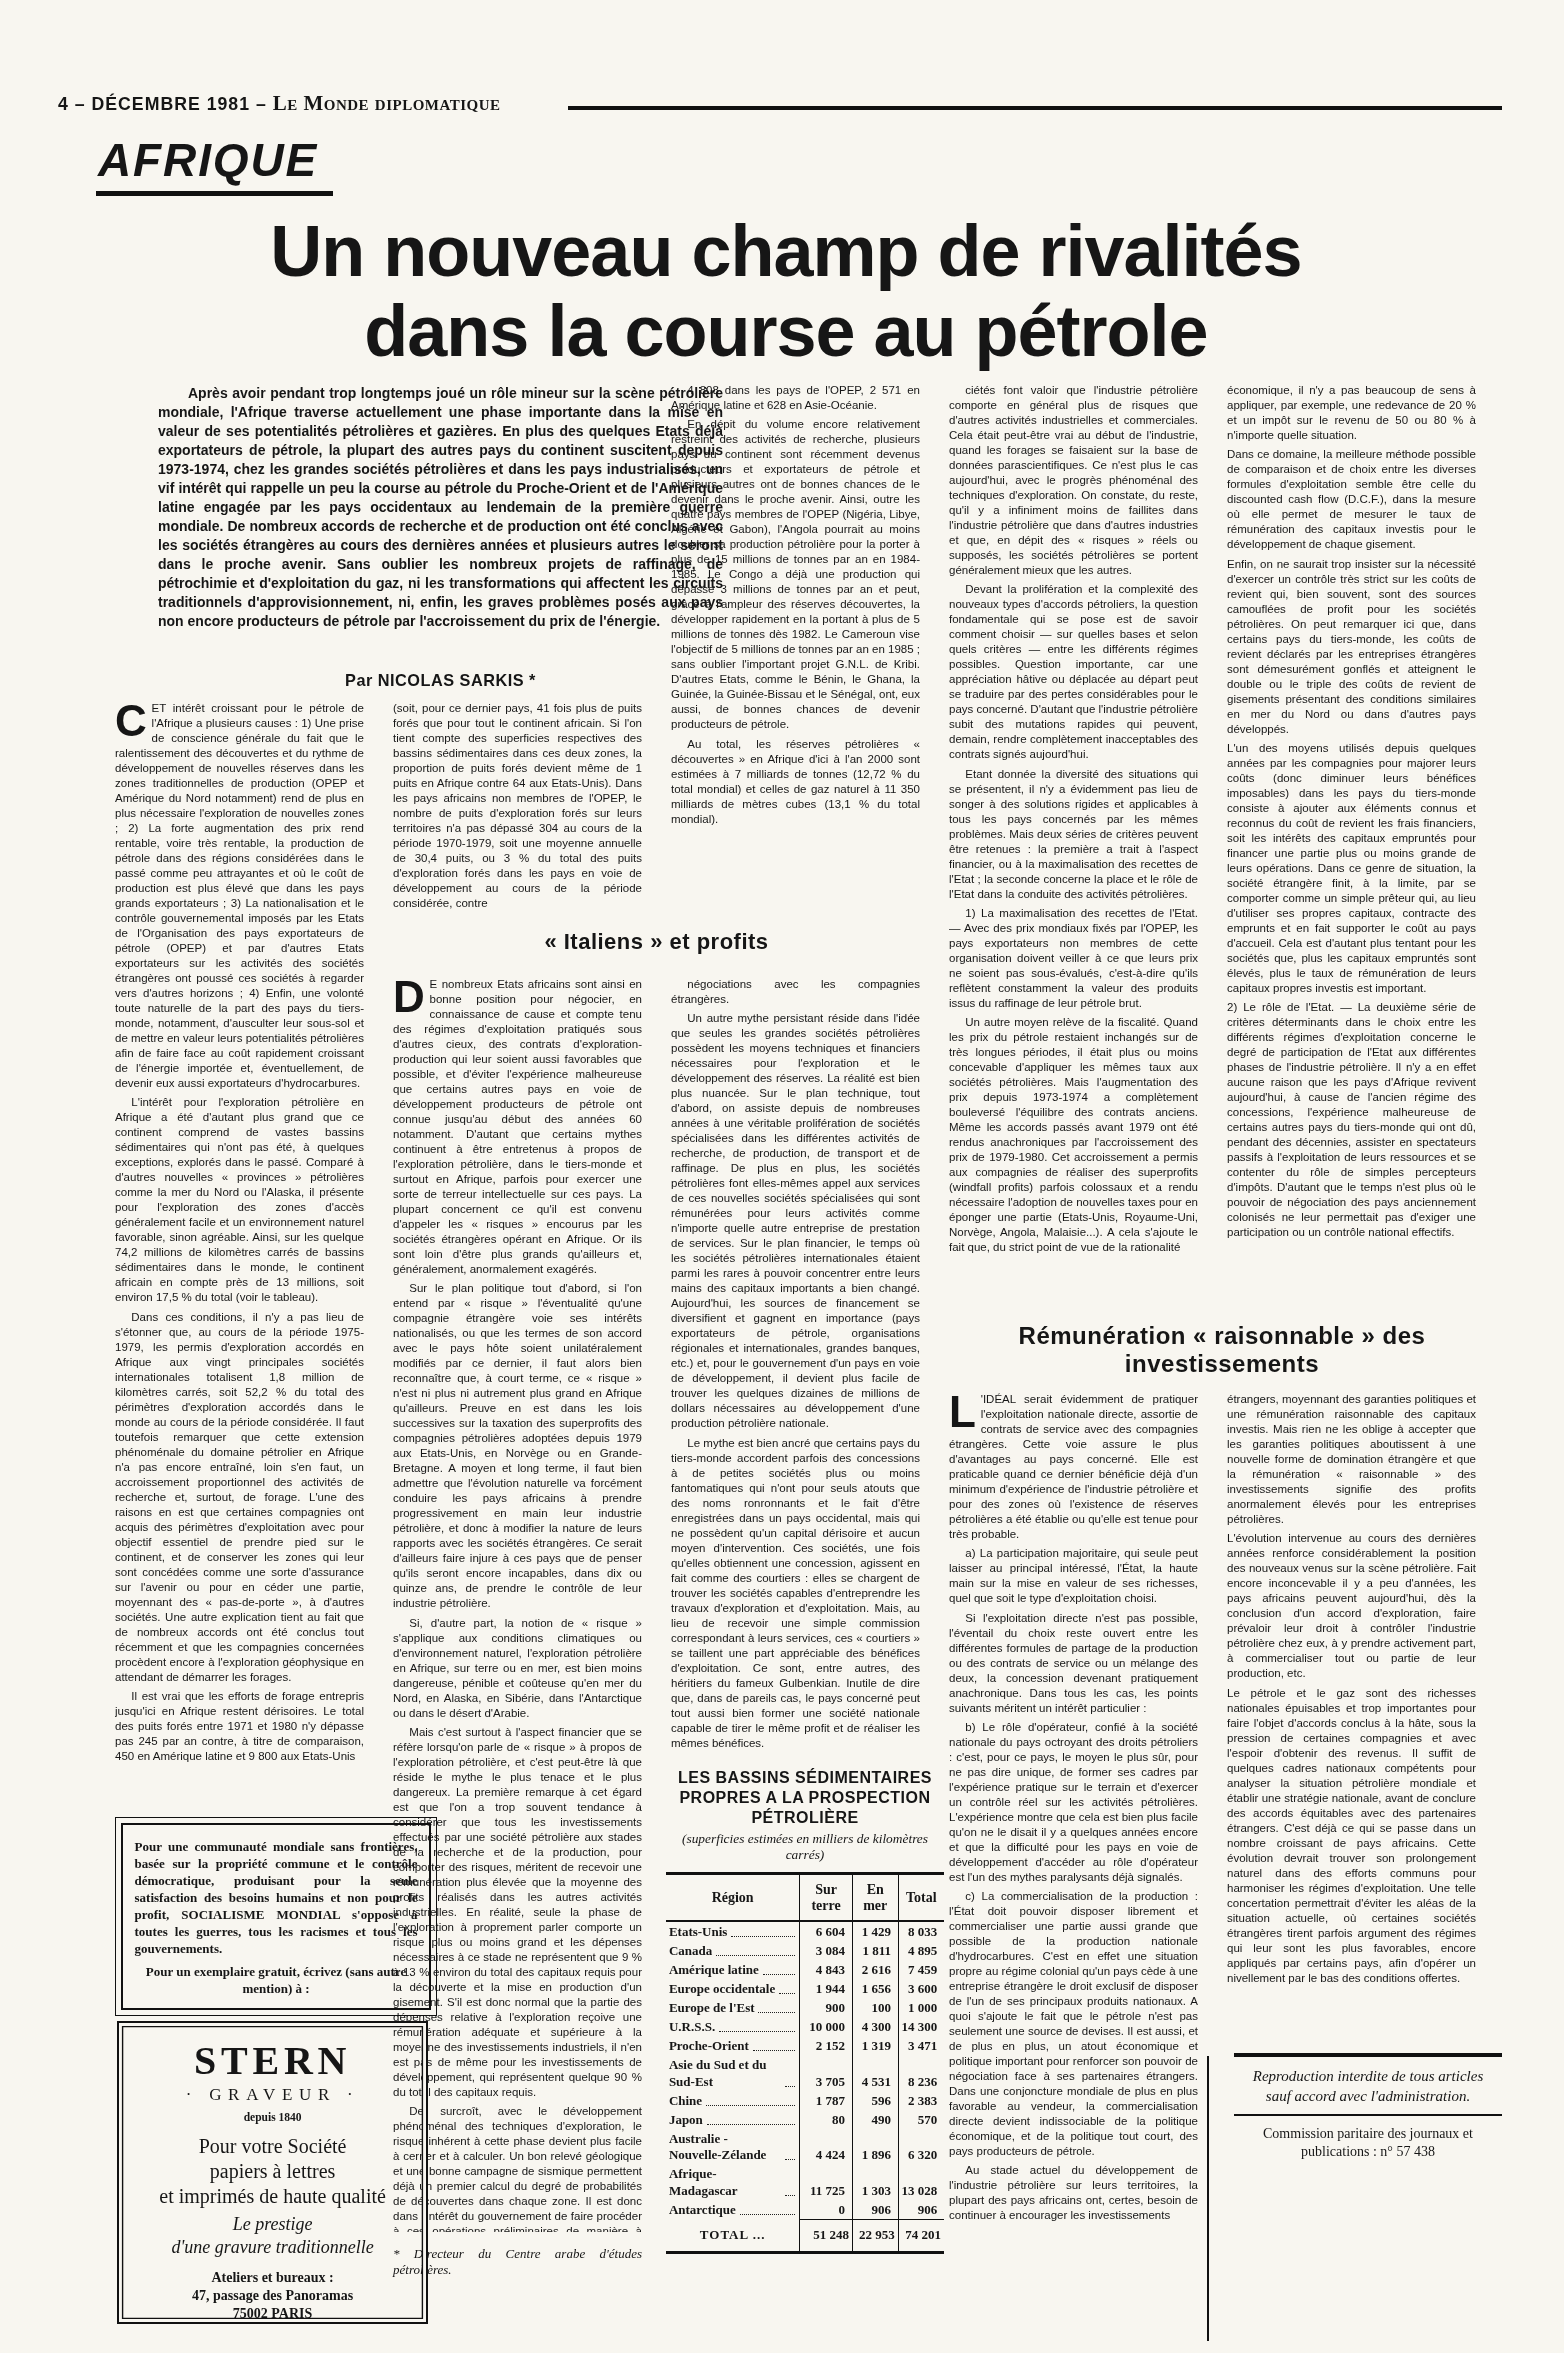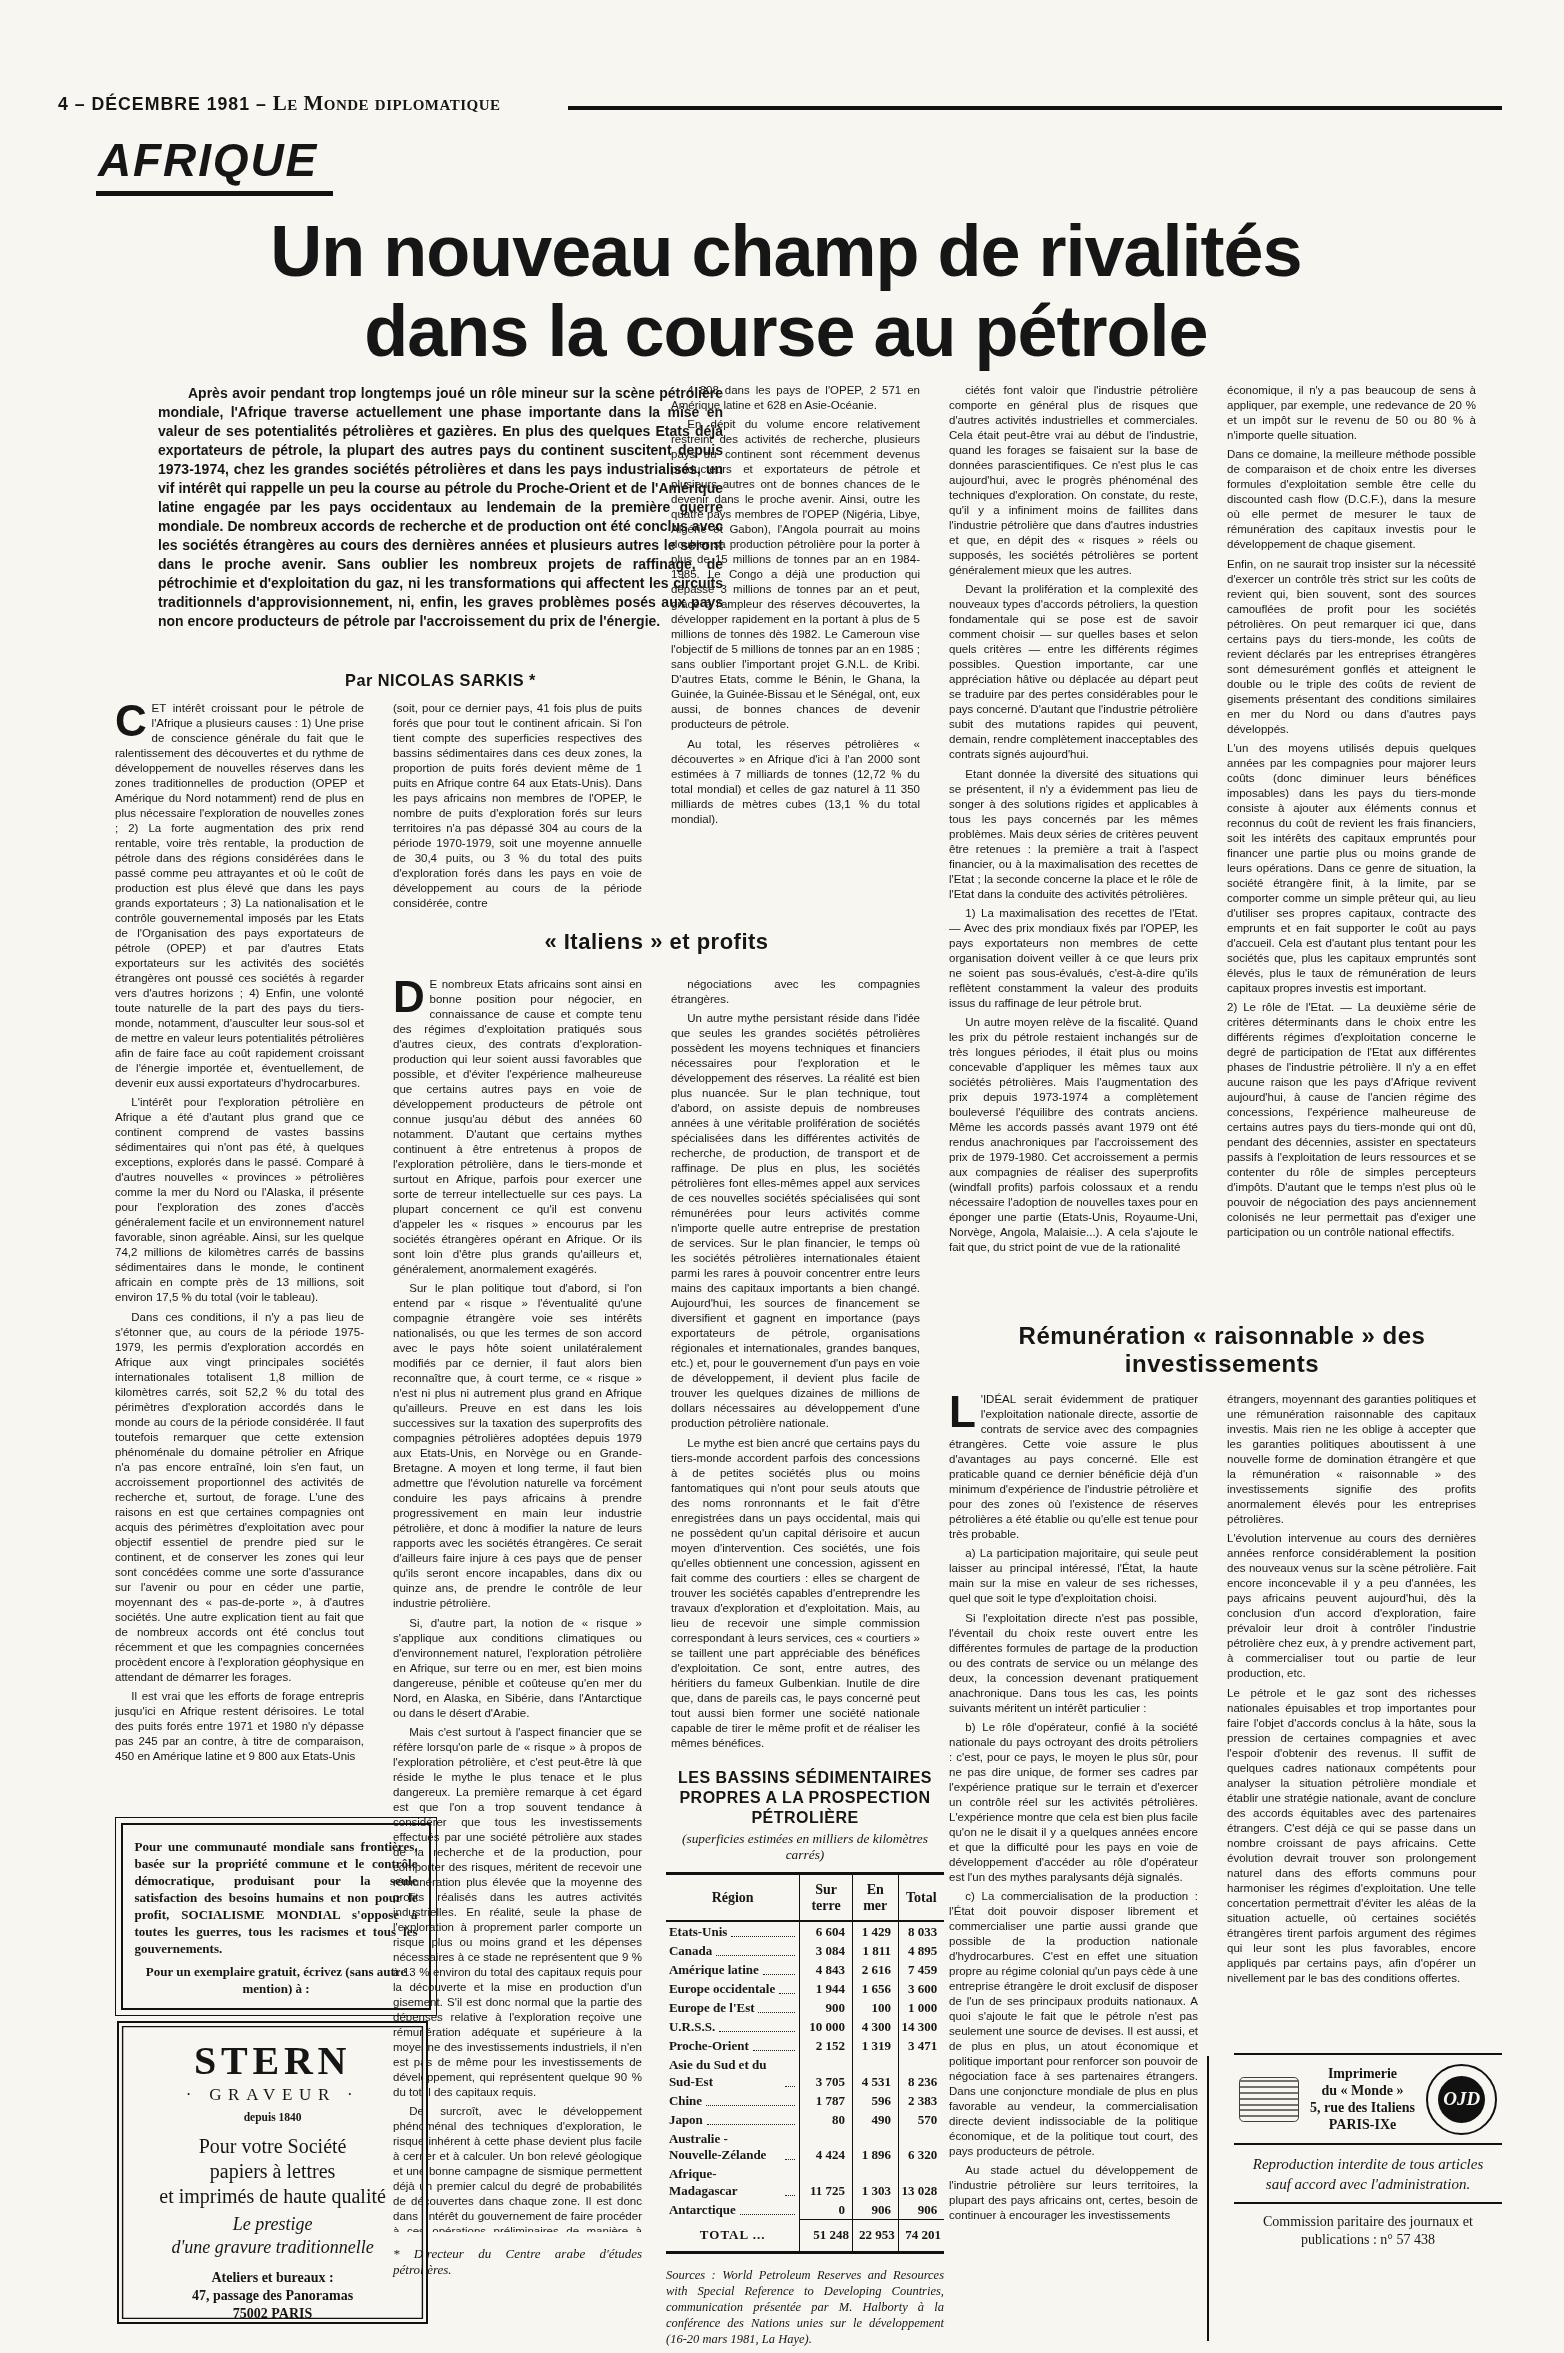--- a/index.html
+++ b/index.html
@@ -319,21 +319,20 @@
         </tbody>
       <tfoot>
         <tr>
           <td class="totlabel">TOTAL ...</td>
           <td class="num vl">51 248</td>
           <td class="num vl">22 953</td>
           <td class="num vl">74 201</td>
         </tr>
       </tfoot>
     </table>
-    <p class="sources">Sources : World Petroleum Reserves and Resources with Special Reference to Developing Countries, communication présentée par M. Halborty à la conférence des Nations unies sur le développement (16-20 mars 1981, La Haye).</p>
   </div>
 
   <div class="abs colbox" style="left:949px;top:383px;height:906px;">
     <div>
 
     <p>ciétés font valoir que l'industrie pétrolière comporte en général plus de risques que d'autres activités industrielles et commerciales. Cela était peut-être vrai au début de l'industrie, quand les forages se faisaient sur la base de données parascientifiques. Ce n'est plus le cas aujourd'hui, avec le progrès phénoménal des techniques d'exploration. On constate, du reste, qu'il y a infiniment moins de faillites dans l'industrie pétrolière que dans d'autres industries et que, en dépit des « risques » réels ou supposés, les sociétés pétrolières se portent généralement mieux que les autres.</p>
         <p>Devant la prolifération et la complexité des nouveaux types d'accords pétroliers, la question fondamentale qui se pose est de savoir comment choisir — sur quelles bases et selon quels critères — entre les différents régimes possibles. Question importante, car une appréciation hâtive ou déplacée au départ peut se traduire par des pertes considérables pour le pays concerné. D'autant que l'industrie pétrolière subit des mutations rapides qui peuvent, demain, rendre complètement inacceptables des contrats signés aujourd'hui.</p>
         <p>Etant donnée la diversité des situations qui se présentent, il n'y a évidemment pas lieu de songer à des solutions rigides et applicables à tous les pays concernés par les mêmes problèmes. Mais deux séries de critères peuvent être retenues : la première a trait à l'aspect financier, ou à la maximalisation des recettes de l'Etat ; la seconde concerne la place et le rôle de l'Etat dans la conduite des activités pétrolières.</p>
         <p>1) La maximalisation des recettes de l'Etat. — Avec des prix mondiaux fixés par l'OPEP, les pays exportateurs non membres de cette organisation doivent veiller à ce que leurs prix ne soient pas sous-évalués, c'est-à-dire qu'ils reflètent constamment la valeur des produits issus du raffinage de leur pétrole brut.</p>
         <p>Un autre moyen relève de la fiscalité. Quand les prix du pétrole restaient inchangés sur de très longues périodes, il était plus ou moins concevable d'appliquer les mêmes taux aux sociétés pétrolières. Mais l'augmentation des prix depuis 1973-1974 a complètement bouleversé l'équilibre des contrats anciens. Même les accords passés avant 1979 ont été rendus anachroniques par l'accroissement des prix de 1979-1980. Cet accroissement a permis aux compagnies de réaliser des superprofits (windfall profits) parfois colossaux et a rendu nécessaire l'adoption de nouvelles taxes pour en éponger une partie (Etats-Unis, Royaume-Uni, Norvège, Angola, Malaisie...). A cela s'ajoute le fait que, du strict point de vue de la rationalité</p>
@@ -398,32 +397,20 @@
       <div>47, passage des Panoramas</div>
       <div>75002 PARIS</div>
 
     </div>
   </div>
 
   <div class="abs vrule" style="left:1207px;top:2056px;width:2.4px;height:285px;"></div>
 
   <div class="abs imprint" style="left:1234px;top:2053px;width:268px;">
     <div class="imp-rule"></div>
-    <div class="imp-sec printer-row">
-      <div class="mark"></div>
-      <div class="printer">
-        <div>Imprimerie</div>
-        <div>du « Monde »</div>
-        <div>5, rue des Italiens</div>
-        <div>PARIS-IXe</div>
-      </div>
-      <div class="ojd">
-          <div class="inner">OJD</div>
-        </div>
-    </div>
     <div class="imp-rule"></div>
     <div class="imp-sec imp-repro">Reproduction interdite de tous articles sauf accord avec l'administration.</div>
     <div class="imp-rule"></div>
     <div class="imp-sec imp-comm">Commission paritaire des journaux et publications : n° 57 438</div>
 
   </div>
 
 </div>
 
 

